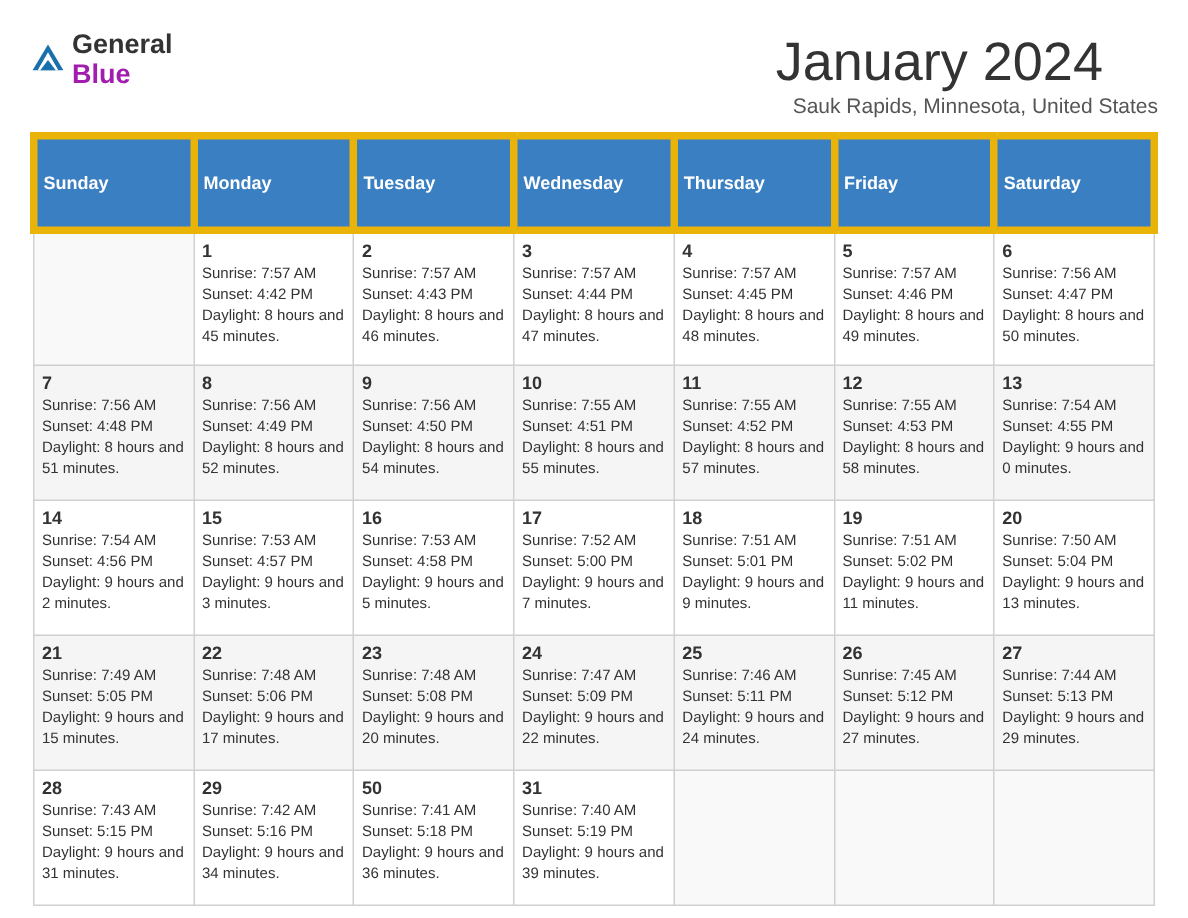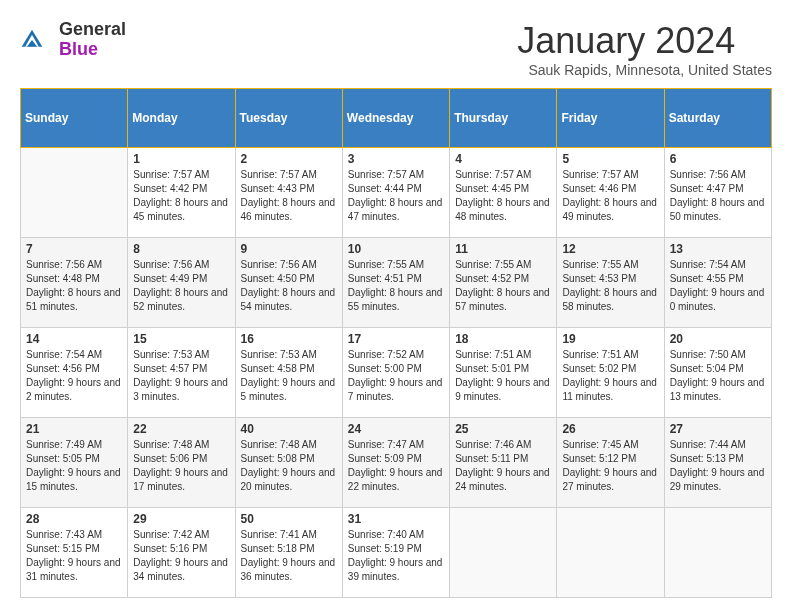--- a/index.html
+++ b/index.html
@@ -12,21 +12,21 @@
     }
     .header {
       display: flex;
       justify-content: space-between;
       align-items: flex-start;
       margin-bottom: 10px;
     }
     .logo {
       display: flex;
       align-items: center;
-      gap: 15px;
+      gap: 4px;
     }
     .logo-text {
       font-size: 18px;
       font-weight: bold;
       line-height: 1.1;
     }
     .logo-general { color: #333; }
     .logo-blue { color: #a21caf; }
     .logo-icon {
       width: 24px;
@@ -48,21 +48,21 @@
       border-collapse: collapse;
       font-size: 11px;
     }
     thead tr th {
       background-color: #3a7fc1;
       color: #fff;
       padding: 22px 4px;
       text-align: left;
       font-weight: bold;
       font-size: 12px;
-      border: 1px solid #eab308;
+      border: 5px solid #eab308;
     }
     tbody tr td {
       border: 1px solid #d0d0d0;
       vertical-align: top;
       padding: 4px 5px;
       height: 90px;
       width: 107px;
       background: #fff;
     }
     tbody tr:nth-child(even) td {
@@ -207,21 +207,21 @@
       <tr>
         <td>
           <div class="day-num">21</div>
           <div class="day-info">Sunrise: 7:49 AM<br>Sunset: 5:05 PM<br>Daylight: 9 hours and 15 minutes.</div>
         </td>
         <td>
           <div class="day-num">22</div>
           <div class="day-info">Sunrise: 7:48 AM<br>Sunset: 5:06 PM<br>Daylight: 9 hours and 17 minutes.</div>
         </td>
         <td>
-          <div class="day-num">40</div>
+          <div class="day-num">23</div>
           <div class="day-info">Sunrise: 7:48 AM<br>Sunset: 5:08 PM<br>Daylight: 9 hours and 20 minutes.</div>
         </td>
         <td>
           <div class="day-num">24</div>
           <div class="day-info">Sunrise: 7:47 AM<br>Sunset: 5:09 PM<br>Daylight: 9 hours and 22 minutes.</div>
         </td>
         <td>
           <div class="day-num">25</div>
           <div class="day-info">Sunrise: 7:46 AM<br>Sunset: 5:11 PM<br>Daylight: 9 hours and 24 minutes.</div>
         </td>

